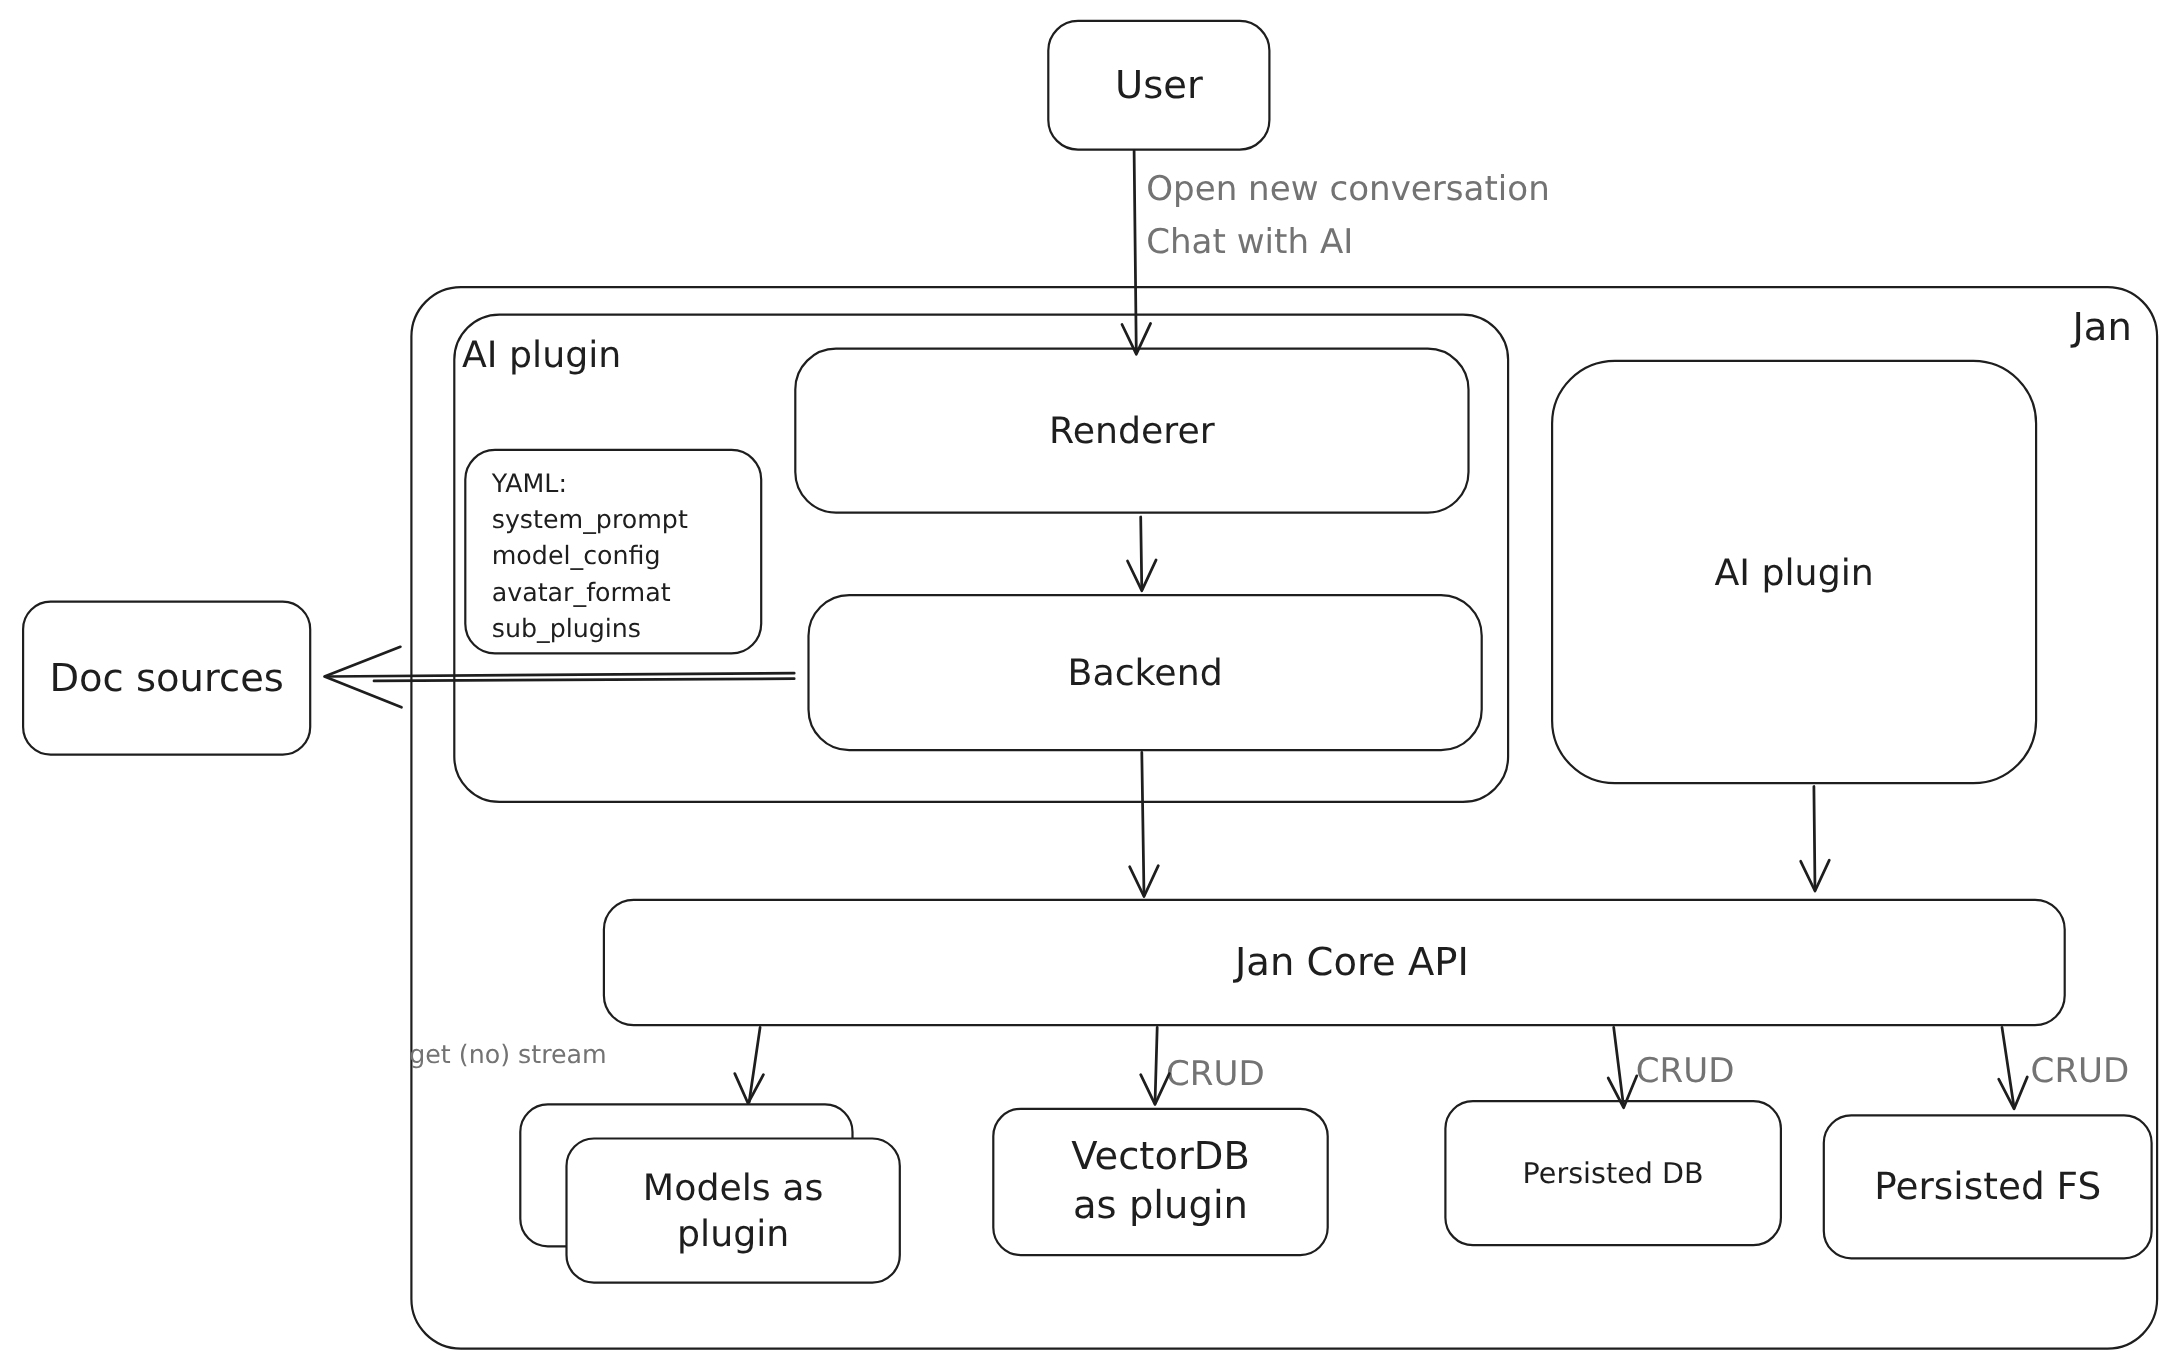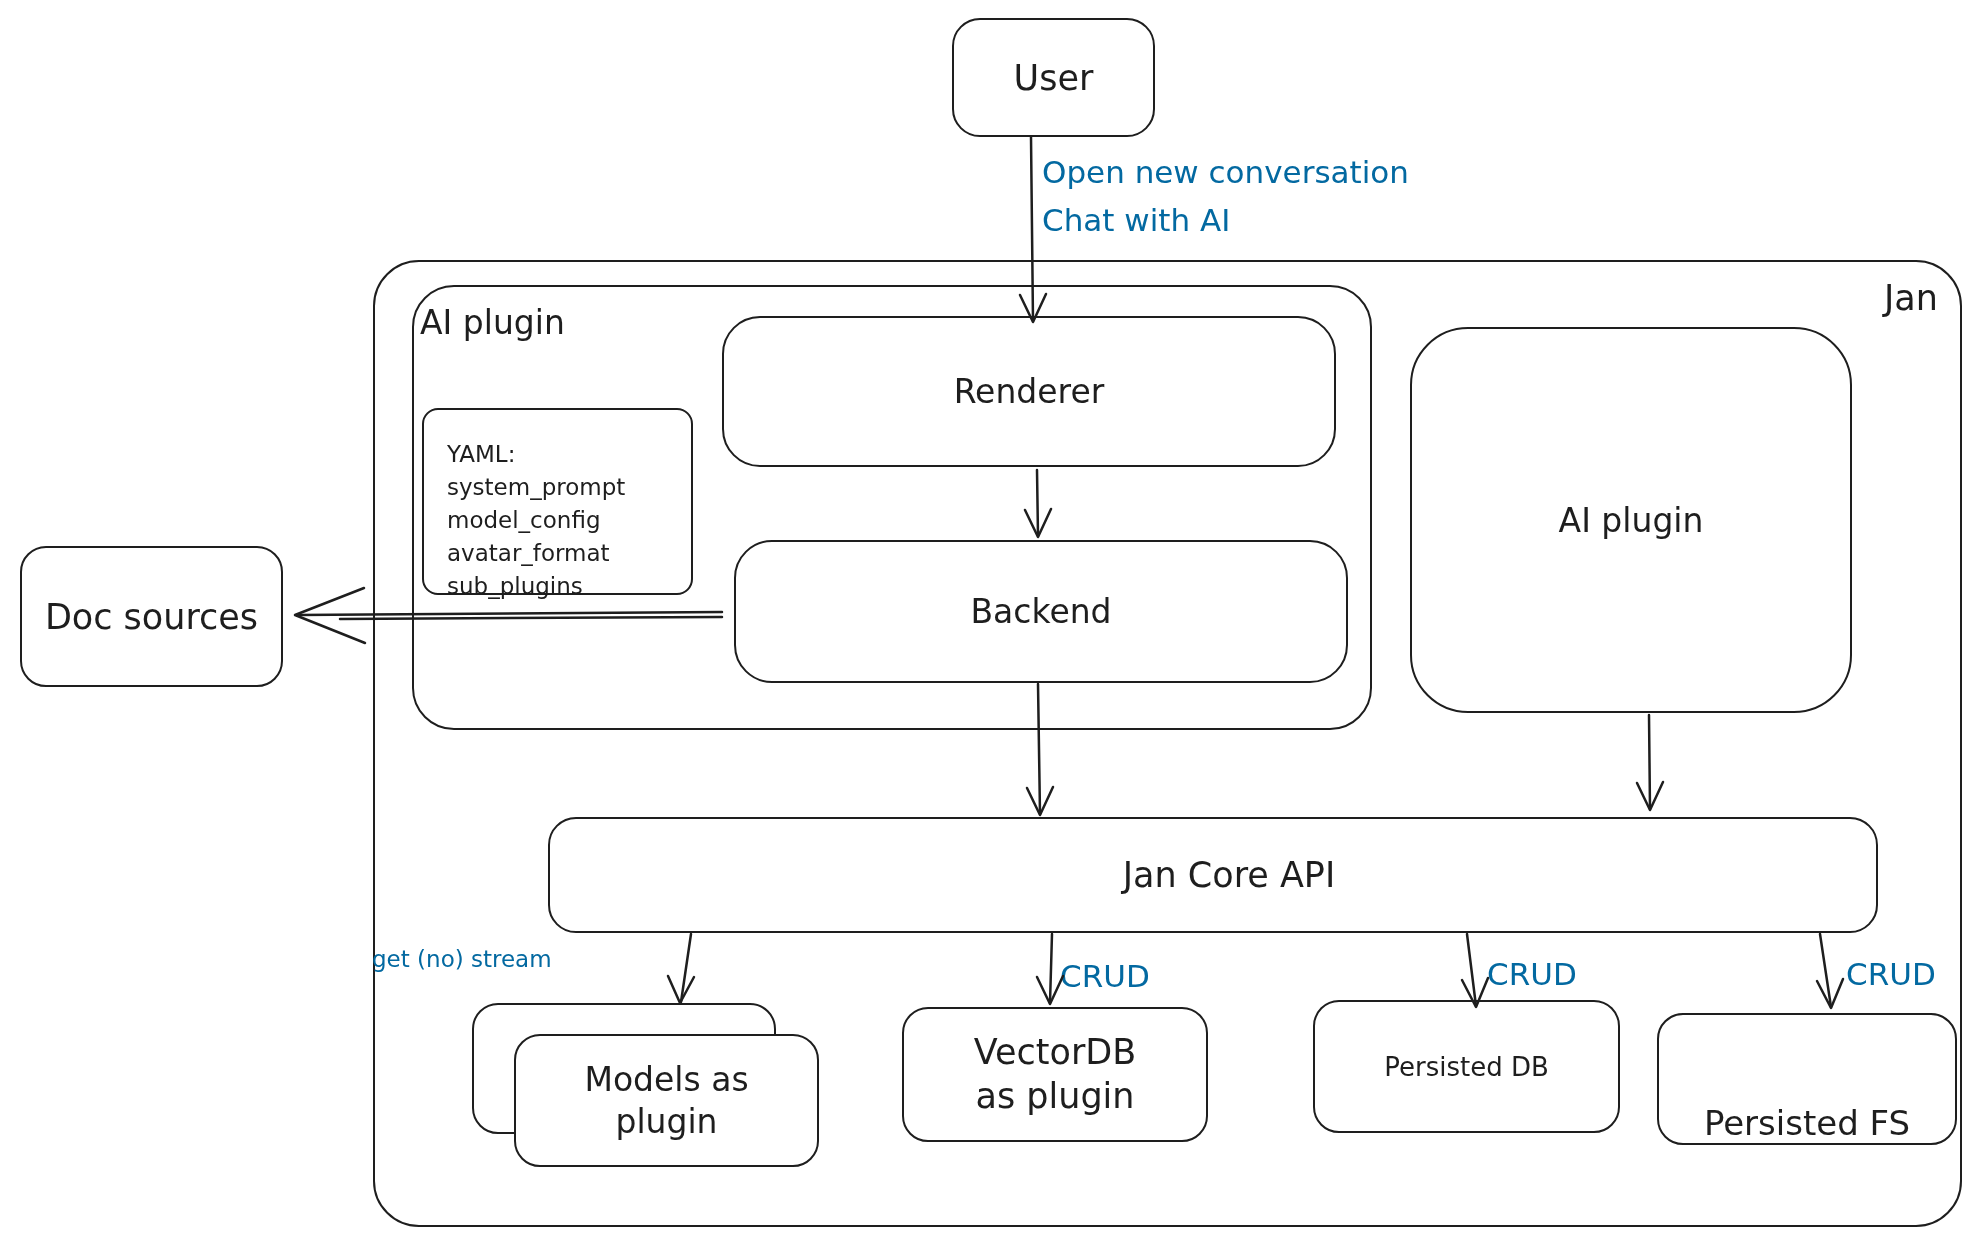--- a/index.html
+++ b/index.html
@@ -17,45 +17,45 @@
     box-sizing: border-box;
     border: 2.5px solid #1e1e1e;
     background: #ffffff;
     display: flex;
     align-items: center;
     justify-content: center;
     text-align: center;
     color: #1e1e1e;
   }
   .container-label { position: absolute; font-size: 34px; }
-  .lbl { position: absolute; color: #0369a1; white-space: nowrap; }
+  .lbl { position: absolute; color: #737373; white-space: nowrap; }
 
   
   .jan-container       { left: 373px;  top: 260px;  width: 1589px; height: 967px; border-radius: 46px; }
   .jan-label           { top: 16px; right: 22px; font-size: 35px; text-align: center; }
   .ai-plugin-container { left: 412px;  top: 285px;  width: 960px;  height: 445px; border-radius: 42px; }
   .ai-plugin-label     { top: 16px; left: 6px; font-size: 33px; }
   .user-box            { left: 952px;  top: 18px;   width: 203px;  height: 119px; border-radius: 28px; font-size: 35px; }
-  .yaml-note           { left: 422px;  top: 408px;  width: 271px;  height: 187px; border-radius: 16px;
+  .yaml-note           { left: 422px;  top: 408px;  width: 271px;  height: 187px; border-radius: 28px;
                          font-size: 23px; line-height: 33px; text-align: left;
-                         display: block; padding: 28px 8px 8px 23px; }
+                         display: block; padding: 14px 8px 8px 23px; }
   .renderer-box        { left: 722px;  top: 316px;  width: 614px;  height: 151px; border-radius: 38px; font-size: 33px; }
   .backend-box         { left: 722px;  top: 540px;  width: 614px;  height: 143px; border-radius: 38px; font-size: 33px; margin-left: 12px; }
   .ai-plugin-right     { left: 1410px; top: 327px;  width: 442px;  height: 386px; border-radius: 58px; font-size: 33px; }
   .doc-sources-box     { left: 20px;   top: 546px;  width: 263px;  height: 141px; border-radius: 26px; font-size: 35px; }
   .jan-core-api-box    { left: 548px;  top: 817px;  width: 1330px; height: 116px; border-radius: 28px; font-size: 35px; padding-left: 32px; }
   .models-back-box     { left: 472px;  top: 1003px; width: 304px;  height: 131px; border-radius: 26px; }
   .models-front-box    { left: 514px;  top: 1034px; width: 305px;  height: 133px; border-radius: 26px;
                          font-size: 33px; line-height: 1.25; }
   .models-front-box .wrap   { display: inline-block; width: 195px; }
   .vectordb-box        { left: 902px;  top: 1007px; width: 306px;  height: 135px; border-radius: 26px;
                          font-size: 35px; line-height: 1.25; }
   .vectordb-box .wrap  { display: inline-block; width: 210px; }
   .persisted-db-box    { left: 1313px; top: 1000px; width: 307px;  height: 133px; border-radius: 26px; font-size: 26px; }
-  .persisted-fs-box    { left: 1657px; top: 1013px; width: 300px;  height: 132px; border-radius: 26px; font-size: 34px; align-items: flex-end; }
+  .persisted-fs-box    { left: 1657px; top: 1013px; width: 300px;  height: 132px; border-radius: 26px; font-size: 34px; }
 
   
   .user-action-label   { left: 1042px; top: 148px; font-size: 31px; line-height: 48px; }
   .get-no-stream-label { left: 372px;  top: 946px; font-size: 23px; }
   .crud-1              { left: 1060px; top: 958px; font-size: 31px; }
   .crud-2              { left: 1487px; top: 956px; font-size: 31px; }
   .crud-3              { left: 1846px; top: 956px; font-size: 31px; }
 
   .arrows { position: absolute; left: 0; top: 0; width: 1981px; height: 1246px; pointer-events: none; }
   .arrows path { stroke: #1e1e1e; stroke-width: 2.5; fill: none; stroke-linecap: round; stroke-linejoin: round; }

